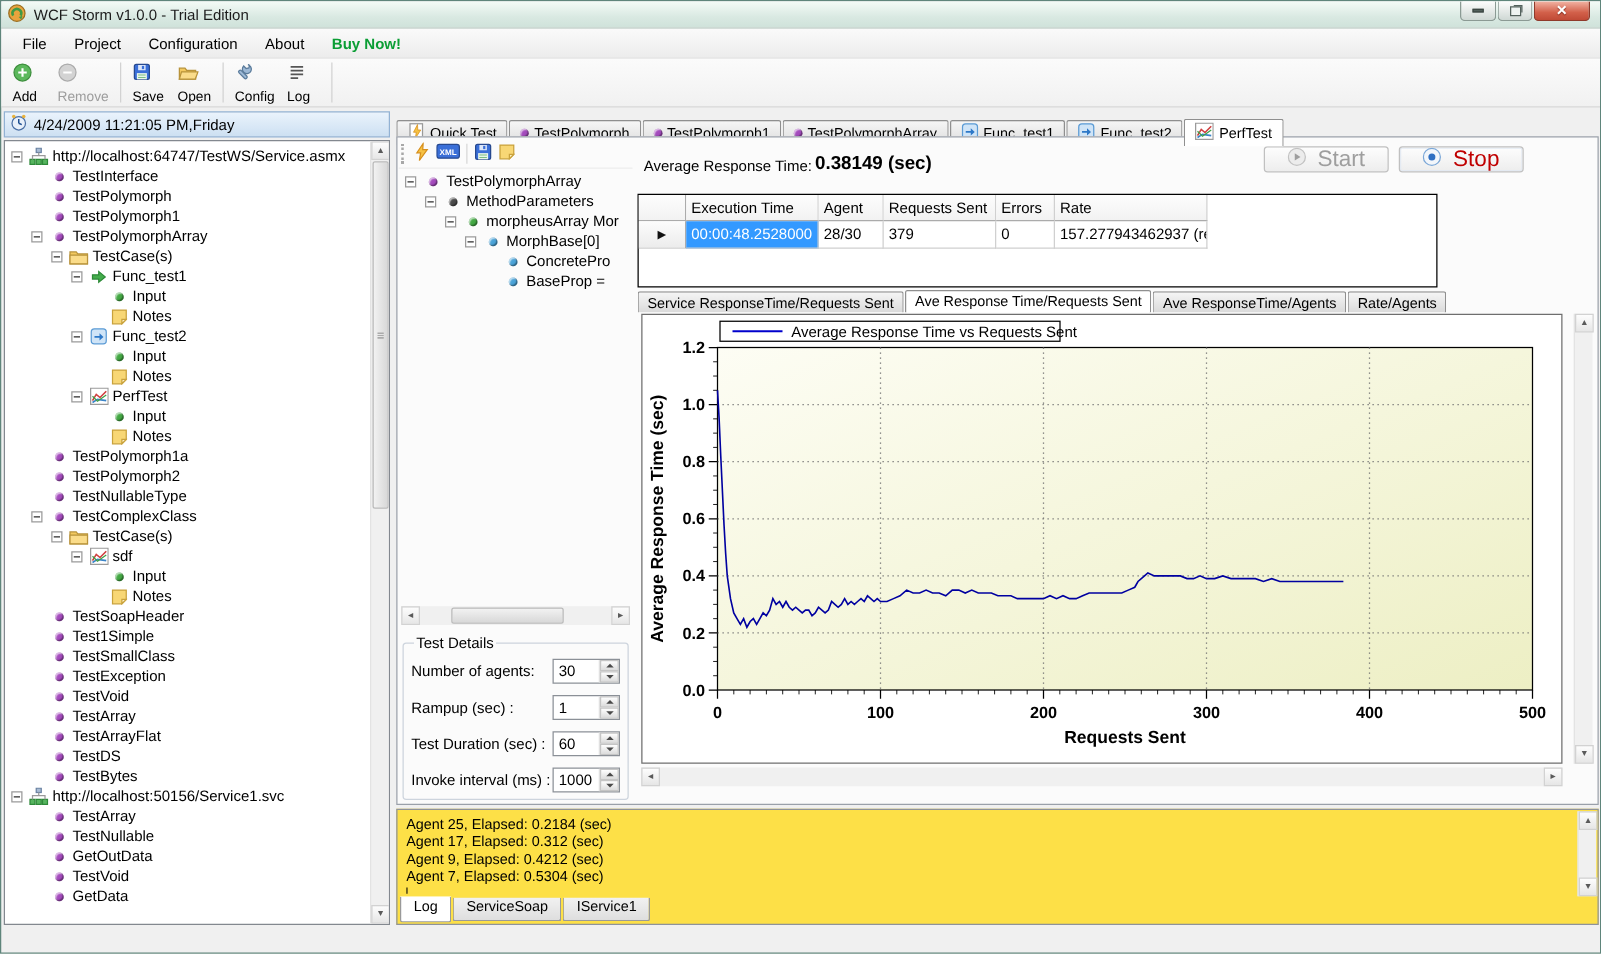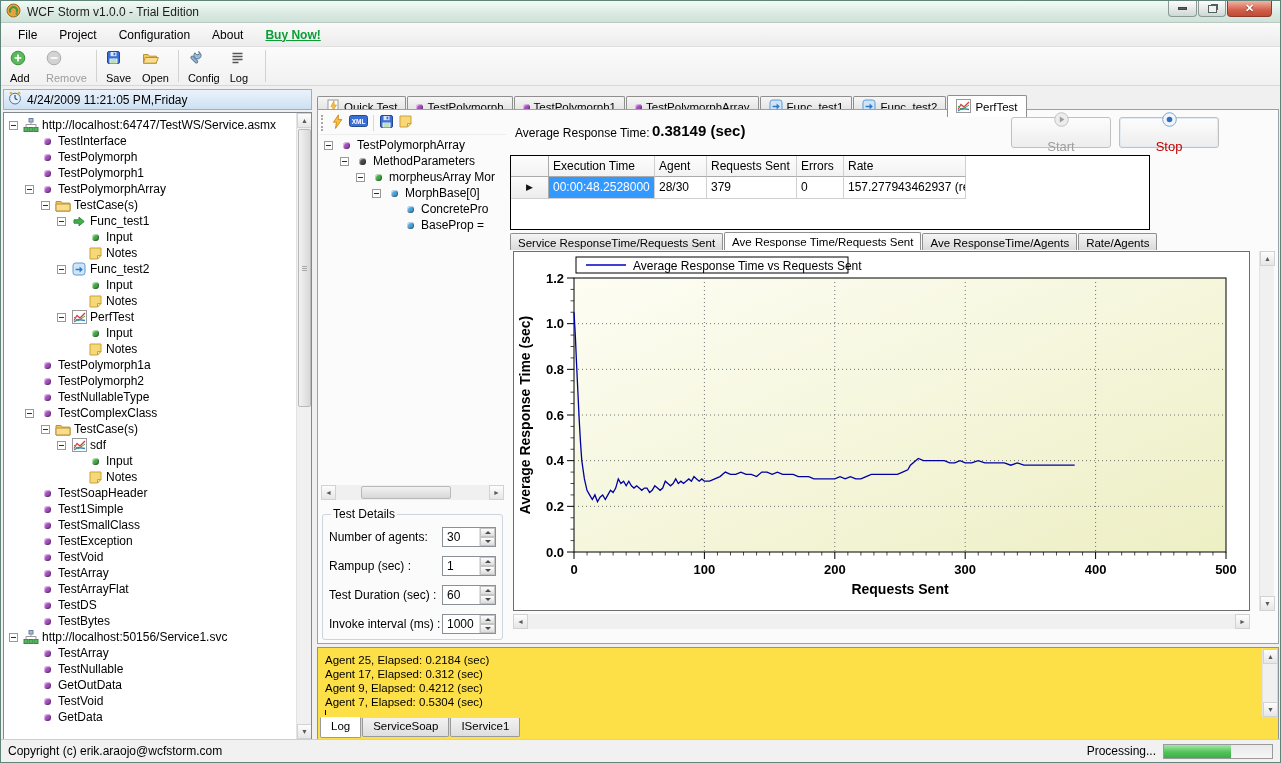--- a/index.html
+++ b/index.html
@@ -19,21 +19,21 @@
     background:linear-gradient(#f2b4a4,#d2604a 60%,#c04a36); border-color:#8f3a2b; }
   .glyph-min { width:9px; height:3px; background:#53615c; border:1px solid #3c4743; }
   .glyph-max { width:9px; height:8px; border:1px solid #53615c; background:#eef3f1; box-shadow:2px -2px 0 -1px #53615c; }
   .glyph-close { color:#fff; font-size:11px; font-weight:bold; text-shadow:0 1px 1px #7c2417; }
 
   
   .menubar { position:absolute; left:0; top:22px; right:0; height:24px;
     background:linear-gradient(#fafafa,#ececec); border-bottom:1px solid #e0e0e0;
     display:flex; align-items:center; padding-left:6px; }
   .menu-item { padding:3px 11px; font-size:12px; cursor:default; }
-  .menu-item.buynow { color:#0b9e35; font-weight:bold;text-decoration:underline; }
+  .menu-item.buynow { color:#0b9e35; font-weight:bold; }
 
   
   .toolbar { position:absolute; left:0; top:46px; right:0; height:39px;
     background:linear-gradient(#fbfbfb,#f1f1f1); border-bottom:1px solid #d8d8d8;
     display:flex; align-items:stretch; padding-left:4px; }
   .tool-btn { min-width:36px; padding:2px 5px 1px; display:flex; flex-direction:column;
     align-items:flex-start; justify-content:space-between; font-size:11px; cursor:default; }
   .tool-btn .ticon { height:17px; display:flex; align-items:center; }
   .tool-btn.disabled { color:#9d9d9d; }
   .tool-sep { width:1px; background:#d2d2d2; margin:3px 4px; }
@@ -103,23 +103,23 @@
     display:flex; align-items:center; justify-content:center; }
   .sp-btn::before { content:""; width:0; height:0; border-left:3px solid transparent; border-right:3px solid transparent; }
   .sp-btn.up::before { border-bottom:3px solid #4a4a4a; }
   .sp-btn.dn::before { border-top:3px solid #4a4a4a; }
 
   
   .perf-panel { position:absolute; left:189px; top:1px; right:1px; bottom:1px; background:#fbfbfb; }
   .perf-header { position:absolute; left:0; top:0; right:0; height:42px; }
   .avg-label { position:absolute; left:8px; top:15px; font-size:12px; }
   .avg-value { position:absolute; left:145px; top:11px; font-size:15px; font-weight:bold; }
-  .run-btn { position:absolute; top:6px; width:100px; height:31px; border:1px solid #c0c0c0; border-radius:3px;
+  .run-btn { position:absolute; top:6px; width:100px; height:21px; border:1px solid #c0c0c0; border-radius:3px;
     background:linear-gradient(#fdfdfd,#ededed); display:flex; align-items:center; justify-content:center;
-    gap:9px; font-size:13px; cursor:default;flex-direction:column; }
+    gap:9px; font-size:18px; cursor:default; }
   .run-btn.start { right:166px; color:#9e9e9e; }
   .run-btn.stop { right:58px; color:#c00000; box-shadow:0 0 0 1px #e4eaf2 inset; }
 
   .grid-box { position:absolute; left:3px; top:44px; width:640px; height:75px; background:#fff; border:1px solid #000; }
   .dg-row { display:flex; }
   .dg-cell { border-right:1px solid #d0d0d0; border-bottom:1px solid #d0d0d0; font-size:12px;
     padding:3px 4px 0; overflow:hidden; white-space:nowrap; }
   .dg-head .dg-cell { height:21px; background:linear-gradient(#fdfdfd,#f2f2f2); border-bottom:1px solid #ababab; }
   .dg-data .dg-cell { height:22px; }
   .dg-rowhdr { background:linear-gradient(#fcfcfc,#ececec); border-right:1px solid #ababab; text-align:center; }
@@ -1030,23 +1030,14 @@
       <div class="arr up">▲</div>
       <div class="arr dn">▼</div>
     </div>
     <div class="log-tabs" id="log-tabs">
         <div class="ltab active"><span>Log</span></div>
         <div class="ltab"><span>ServiceSoap</span></div>
         <div class="ltab"><span>IService1</span></div>
       </div>
   </div>
 
-  <div class="statusbar">
-    <span>Copyright (c) erik.araojo@wcfstorm.com</span>
-    <div class="status-right">
-      <span>Processing...</span>
-      <div class="progress">
-          <div class="fill" id="progress-fill" style="width: 62%;"></div>
-        </div>
-    </div>
-  </div>
 
 </div>
 
 </body></html>

